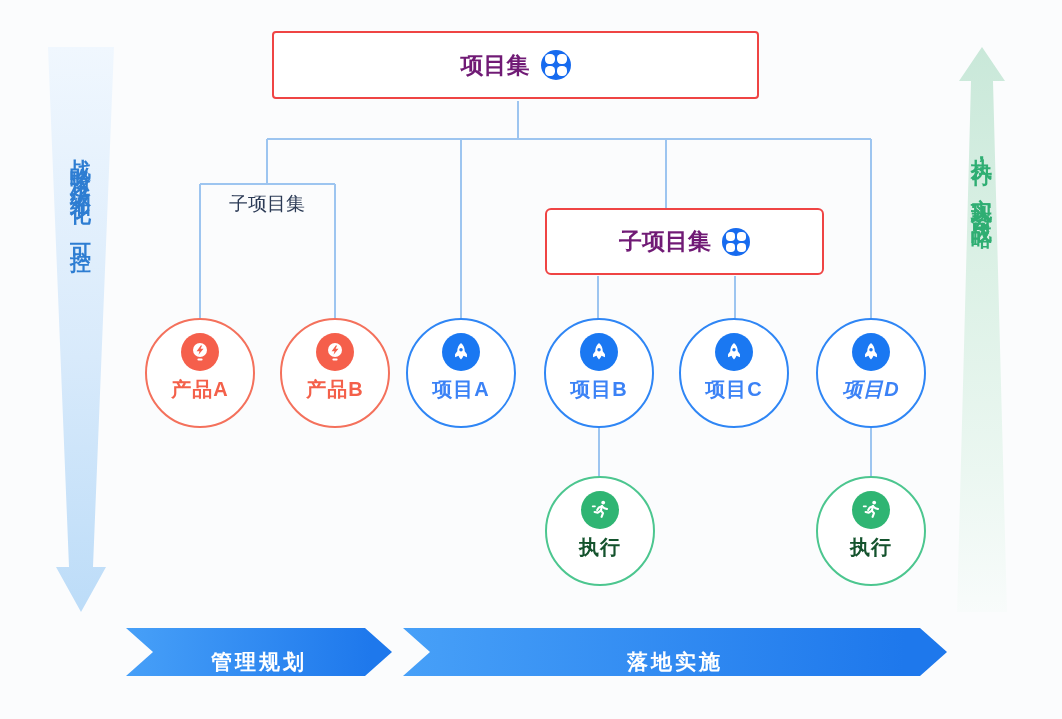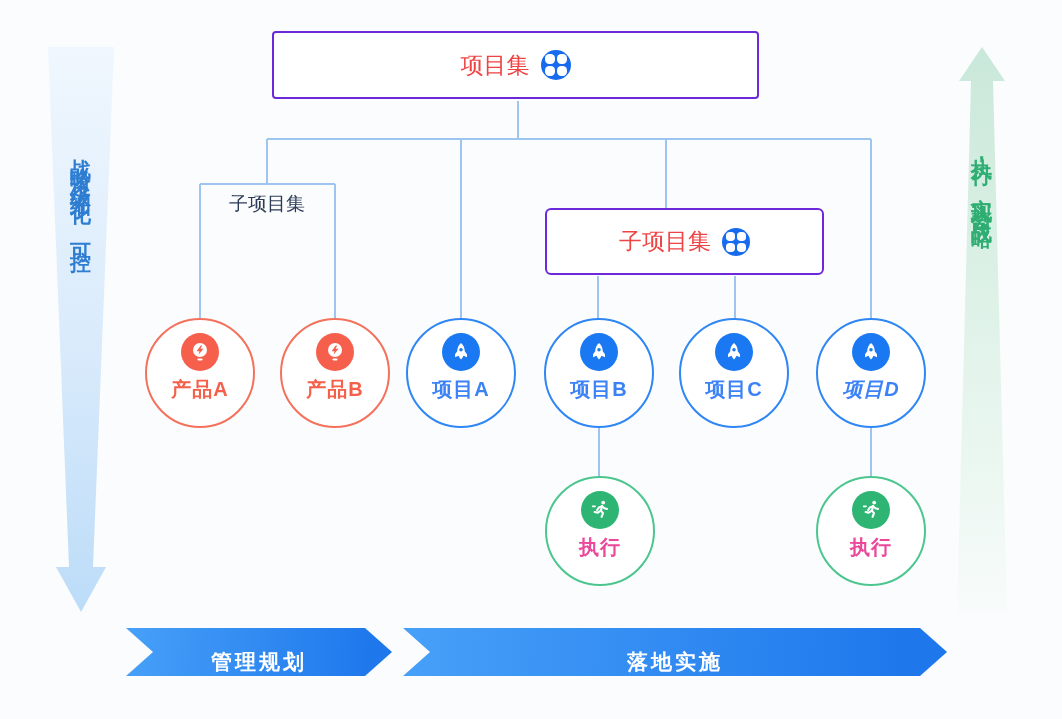--- a/index.html
+++ b/index.html
@@ -6,23 +6,23 @@
   .canvas{
     position:relative;width:1062px;height:719px;overflow:hidden;
     background:#fbfcfd;
     font-family:"Liberation Sans","DejaVu Sans",sans-serif;
   }
   .connectors{position:absolute;left:0;top:0;width:1062px;height:719px;}
 
   
   .tree-box{
     position:absolute;box-sizing:border-box;background:#fff;
-    border:2px solid #6d28d9;border-radius:4px;
+    border:2px solid #ef4444;border-radius:4px;
     display:flex;align-items:center;justify-content:center;gap:11px;
-    color:#ef4444;font-weight:400;
+    color:#701a75;font-weight:700;
   }
   #root-box{left:272px;top:31px;width:487px;height:68px;font-size:23px;}
   #sub-box{left:545px;top:208px;width:279px;height:67px;font-size:23px;border-radius:6px;}
 
   .cluster-icon{
     width:30px;height:30px;border-radius:50%;background:#176bef;
     display:grid;grid-template-columns:10px 10px;grid-template-rows:10px 10px;
     gap:2px;place-content:center;flex:0 0 auto;
   }
   .cluster-icon .petal{background:#fff;border-radius:42%;}
@@ -45,21 +45,21 @@
   }
   .node-label{font-size:20px;font-weight:600;letter-spacing:1px;}
   .node.orange{border-color:#f4715c;}
   .node.orange .node-icon{background:#f55f4b;}
   .node.orange .node-label{color:#f4604a;}
   .node.blue{border-color:#2f86f5;}
   .node.blue .node-icon{background:#1a78f2;}
   .node.blue .node-label{color:#3b82f6;}
   .node.green{border-color:#4cc68f;}
   .node.green .node-icon{background:#2fb573;}
-  .node.green .node-label{color:#ec4899;}
+  .node.green .node-label{color:#14532d;}
 
   
   .side-arrow{position:absolute;top:47px;height:565px;}
   #left-arrow{
     left:48px;width:66px;
     background:linear-gradient(180deg,#f0f7fe 0%,#d8eafb 55%,#bcdcf8 100%);
     clip-path:polygon(0 0,66px 0,45px 520px,58px 520px,33px 565px,8px 520px,21px 520px);
   }
   #right-arrow{
     left:950px;width:64px;

